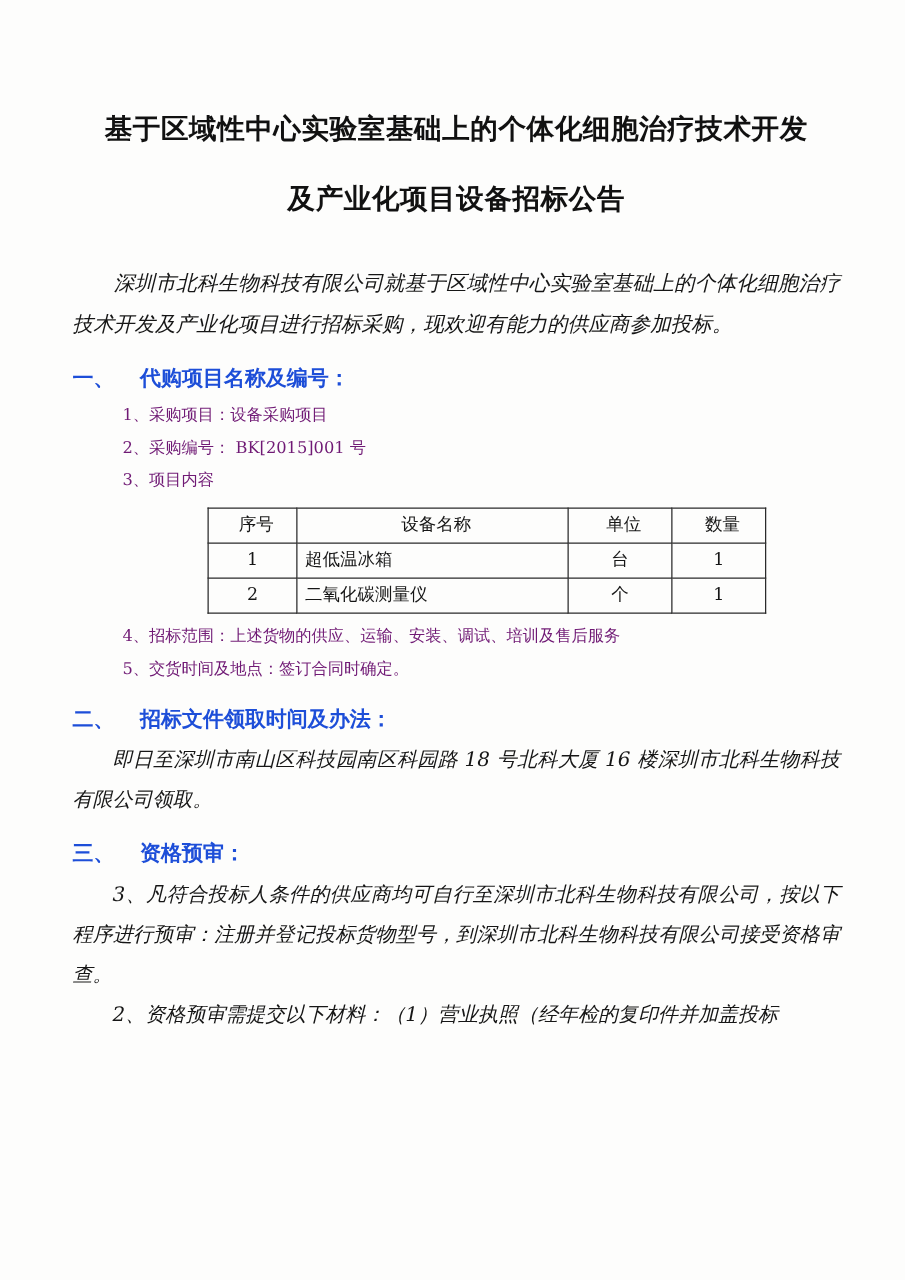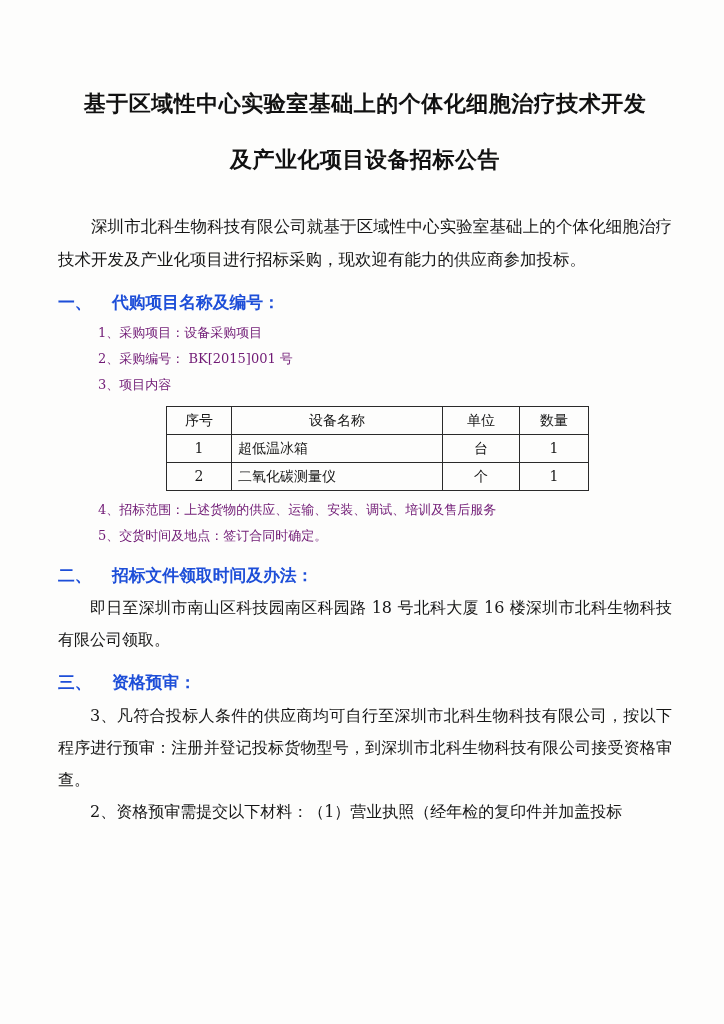--- a/index.html
+++ b/index.html
@@ -39,21 +39,21 @@
   .title-line-1 { margin-bottom: 22px; }
   .title-line-2 { margin-bottom: 34px; }
 
   .para {
     font-size: 16.5px;
     line-height: 2.0;
     text-align: justify;
     text-justify: inter-ideograph;
     color: #161616;
   }
-  .indent2 { text-indent: 2em; }
+  .indent2 { text-indent: 2em; font-style: italic; }
 
   .section {
     margin-top: 10px;
     font-size: 16.8px;
     font-weight: 700;
     line-height: 2.0;
     color: #1d4ed8;
   }
   .section .num {
     display: inline-block;
@@ -79,21 +79,21 @@
     margin: 8px 0 6px 108px;
     font-size: 14px;
     color: #161616;
   }
   table.equip td, table.equip th {
     border: 1px solid #2a2a2a;
     padding: 3px 6px;
     font-weight: 400;
     line-height: 1.5;
   }
-  table.equip th { text-align: center; }
+  table.equip th { text-align: center; padding-left: 12px; }
   .col-no    { width: 52px;  text-align: center; }
   .col-name  { width: 198px; }
   .col-name.center { text-align: center; }
   .col-unit  { width: 64px;  text-align: center; }
   .col-qty   { width: 56px;  text-align: center; }
 
   .tbl-cell-name { text-align: left; padding-left: 10px; }
 </style>
 </head>
 <body>

